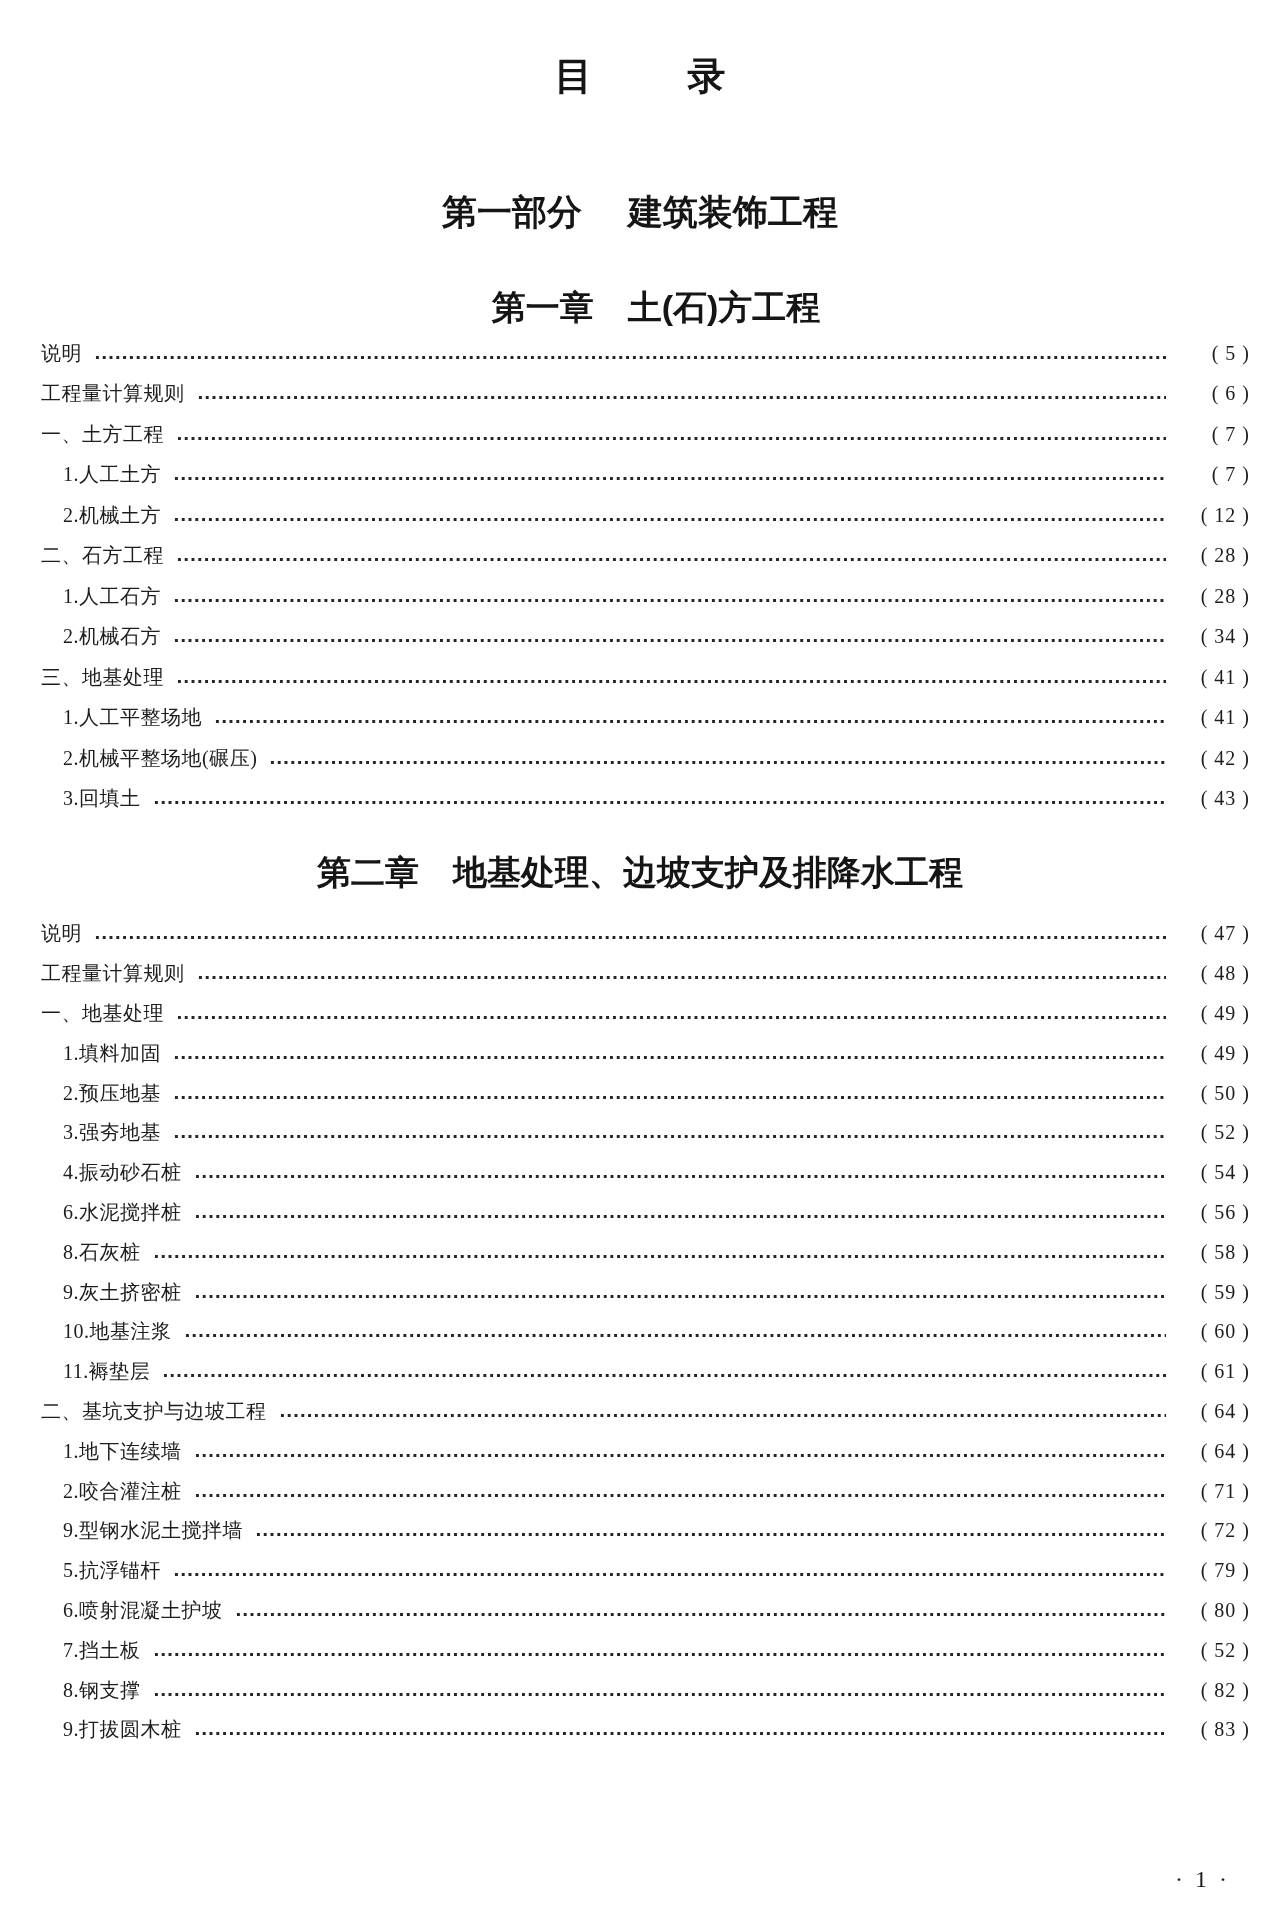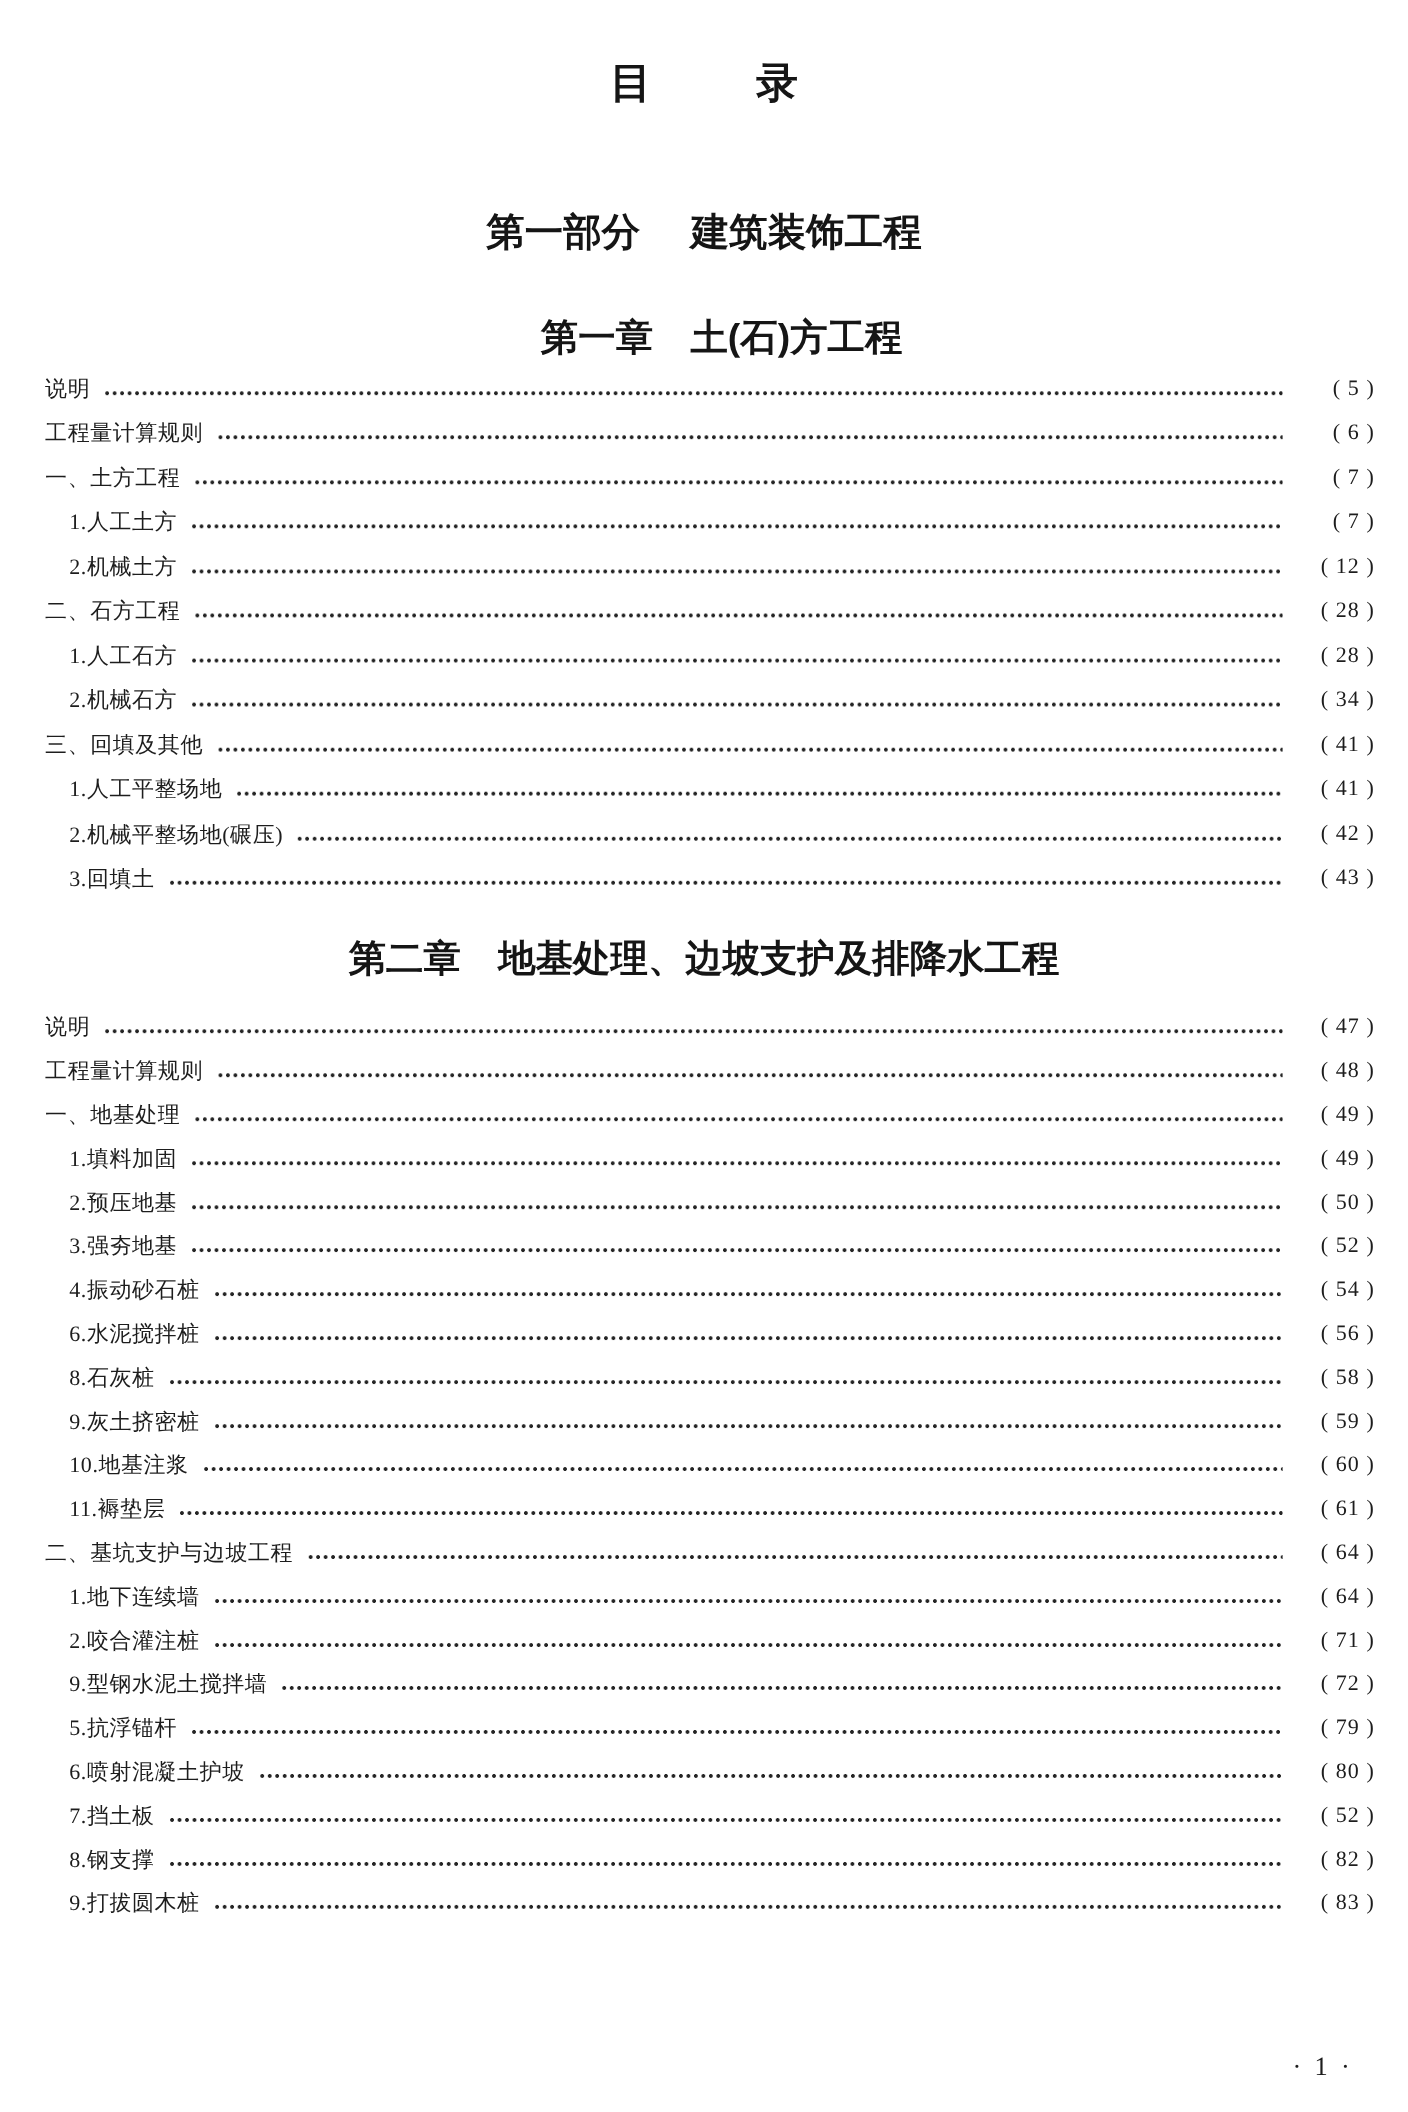--- a/index.html
+++ b/index.html
@@ -142,21 +142,21 @@
     <span class="toc-page">( 28 )</span>
   </div>
 
   <div class="toc-row indent">
     <span class="toc-label">2.机械石方</span>
     <span class="toc-dots"></span>
     <span class="toc-page">( 34 )</span>
   </div>
 
   <div class="toc-row">
-    <span class="toc-label">三、回填及其他</span>
+    <span class="toc-label">三、地基处理</span>
     <span class="toc-dots"></span>
     <span class="toc-page">( 41 )</span>
   </div>
 
   <div class="toc-row indent">
     <span class="toc-label">1.人工平整场地</span>
     <span class="toc-dots"></span>
     <span class="toc-page">( 41 )</span>
   </div>
 

